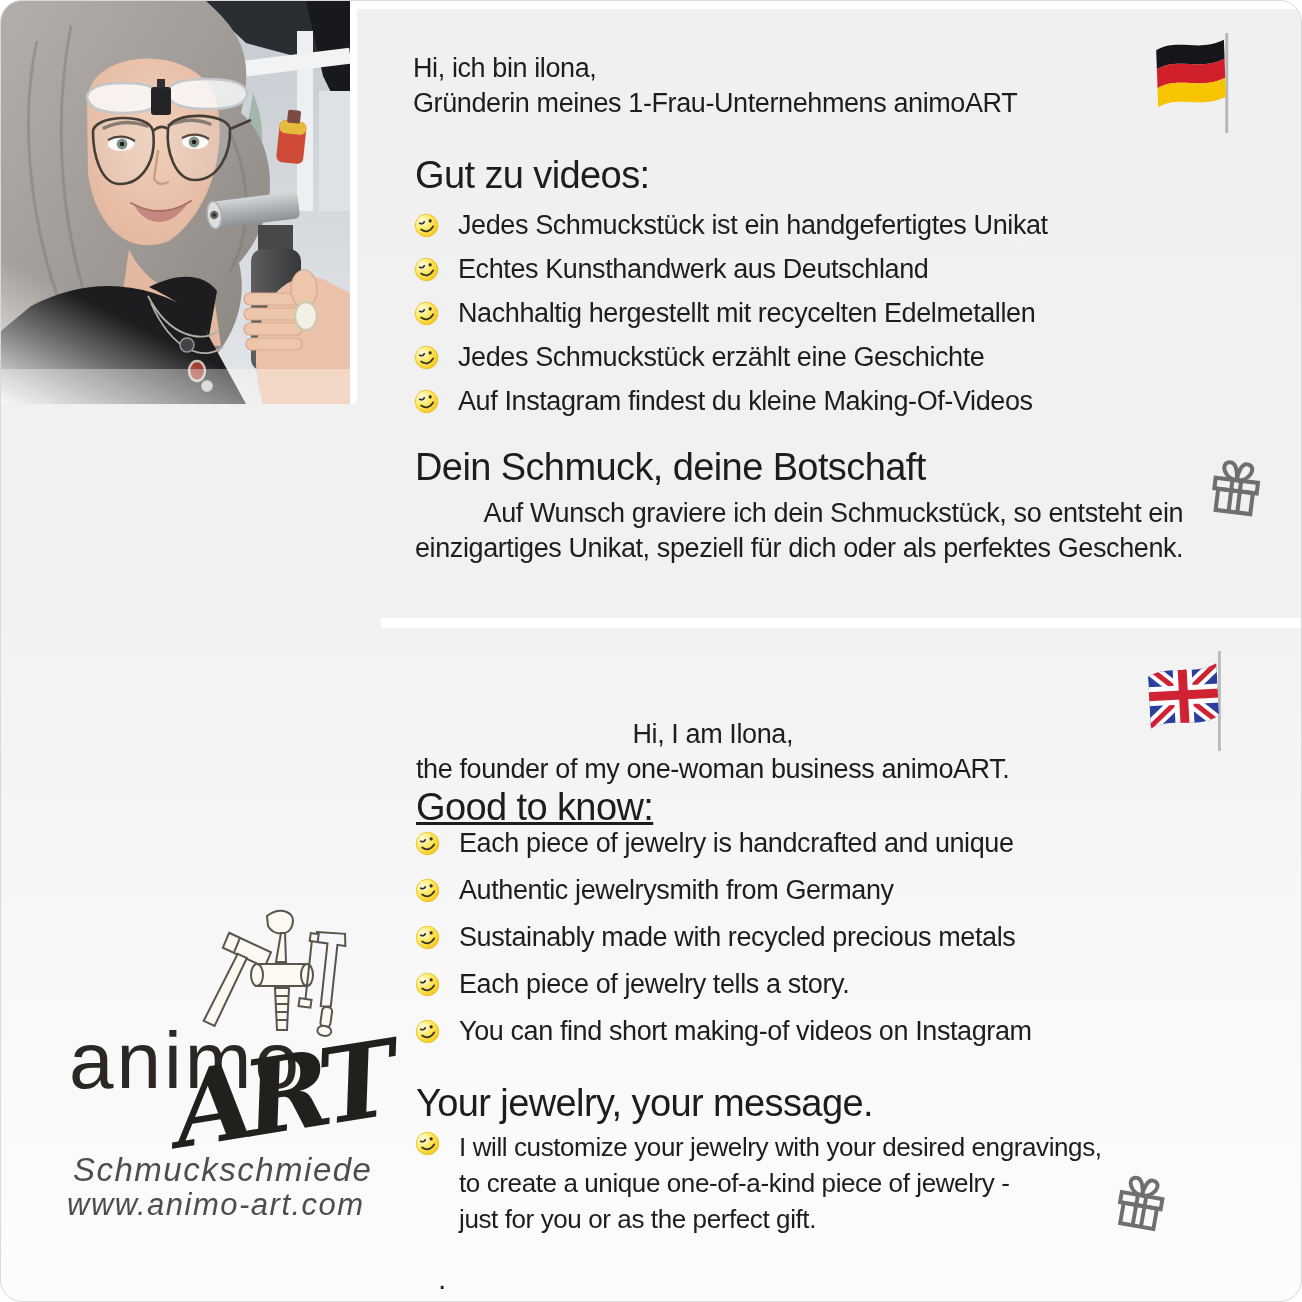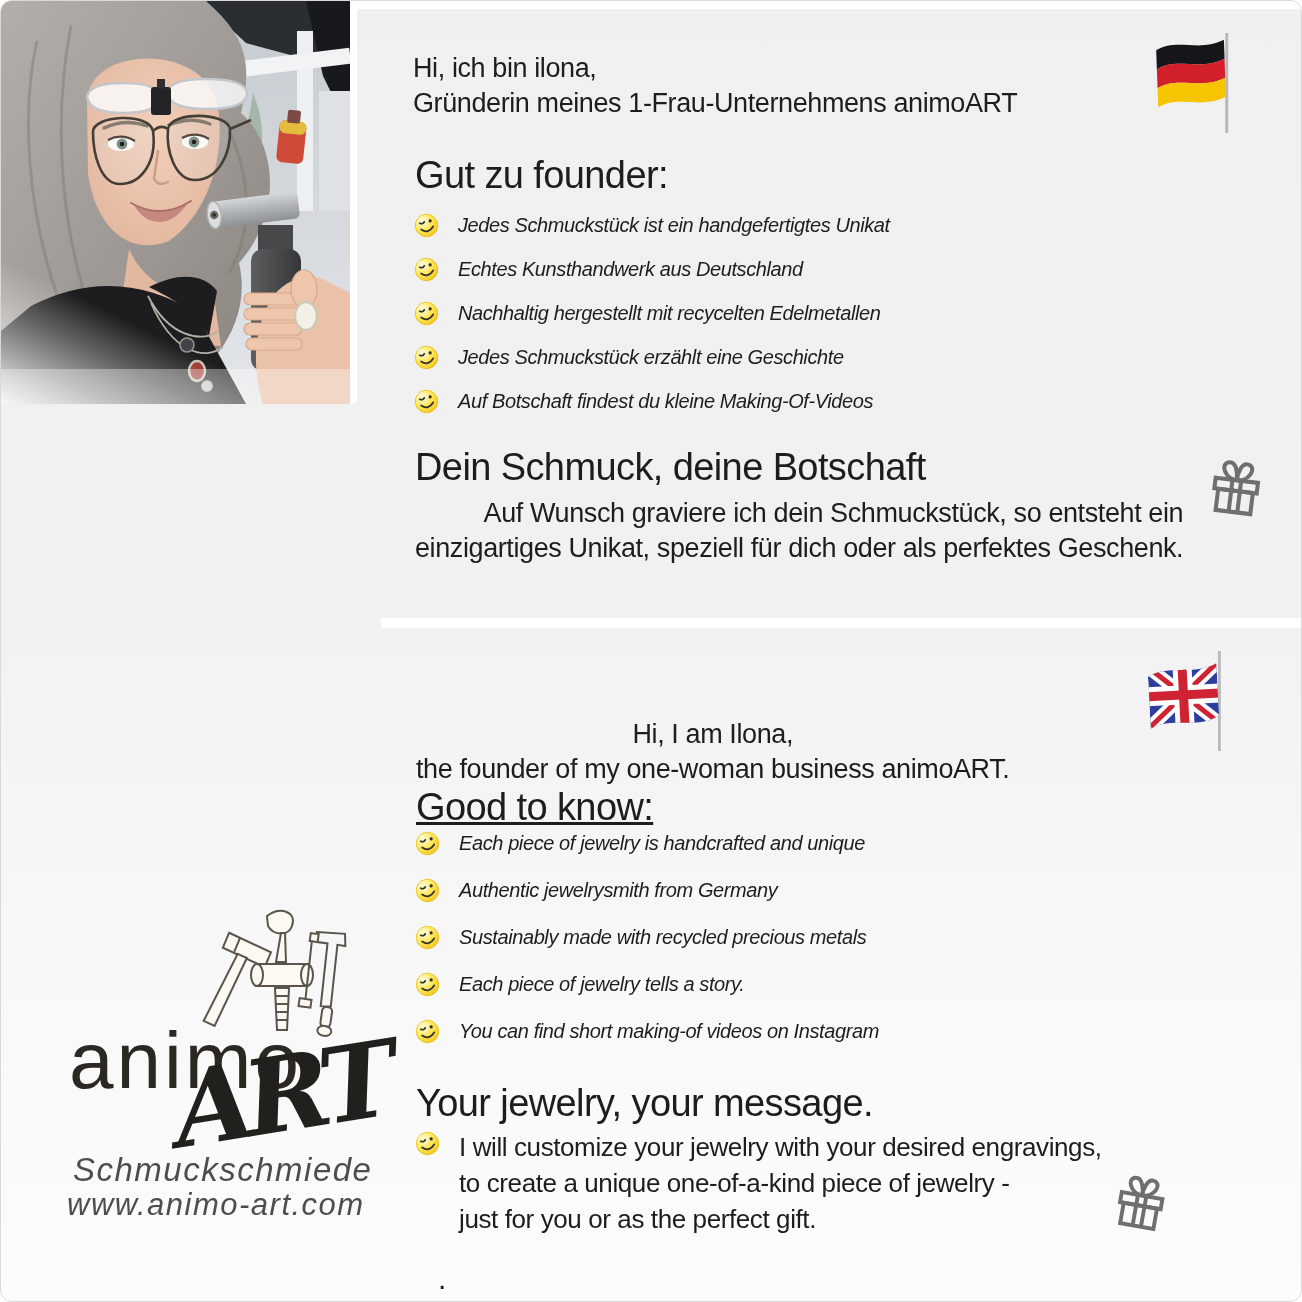--- a/index.html
+++ b/index.html
@@ -1,35 +1,35 @@
 <!DOCTYPE html>
 <html><head>
 <meta charset="utf-8">
 <style>
   html,body{margin:0;padding:0;background:#ffffff;}
   .canvas{
     position:relative;
     width:1302px;height:1302px;
     background:linear-gradient(180deg,#f0f0f1 0%,#f1f1f2 45%,#f8f8f9 75%,#fcfcfd 100%);
-    border:1px solid #d9d9d9;border-radius:12px;
+    border:1px solid #d9d9d9;border-radius:22px;
     overflow:hidden;box-sizing:border-box;
     font-family:"Liberation Sans",sans-serif;
     color:#1d1d1f;
   }
   .abs{position:absolute;}
   .txt{font-weight:300;letter-spacing:-0.4px;line-height:1.3;white-space:nowrap;}
   .intro{font-size:27px;}
   .heading{font-size:38px;letter-spacing:-0.6px;}
   .bodytxt{font-size:27px;line-height:35px;}
   .list{list-style:none;margin:0;padding:0;}
   .list li{display:flex;align-items:flex-start;margin:0 0 15px 0;}
   .de-list li{margin-bottom:15px;}
   .en-list li{margin-bottom:18px;}
   .bullet{width:27px;height:27px;flex:0 0 27px;margin-right:18px;margin-top:1px;transform:rotate(-10deg);}
-  .li-text{font-size:20px;font-weight:300;letter-spacing:-0.4px;line-height:29px;white-space:nowrap;font-style:italic;}
+  .li-text{font-size:27px;font-weight:300;letter-spacing:-0.4px;line-height:29px;white-space:nowrap;}
   .whiteband{background:#ffffff;}
   .photo-frame{left:0;top:0;width:349px;height:403px;border-right:7px solid #ffffff;
     border-bottom-right-radius:6px;overflow:hidden;}
   .gift{color:#6f6f6f;}
   .logo-thin{font-size:80px;font-weight:300;letter-spacing:3px;color:#2b2824;line-height:1;text-align:center;}
   .logo-script{font-size:104px;font-weight:700;font-style:italic;font-family:"DejaVu Serif",serif;
     letter-spacing:-9px;color:#22201d;line-height:1;transform:rotate(-9deg);}
   .logo-sub{font-weight:300;color:#4d4d4d;letter-spacing:1.5px;line-height:1.15;font-style:italic;}
   .dot{font-size:30px;font-weight:400;}
 </style>
@@ -193,21 +193,21 @@
     <rect x="76.5" y="6" width="2.6" height="100" fill="#9c9c9c"></rect>
     <rect x="76.5" y="6" width="2.6" height="100" fill="#c9c9c9" opacity="0.6"></rect>
     <g transform="rotate(-2 42 45)">
       <path d="M8,22 C30,10 50,26 76,14 L76,33 C50,45 30,29 8,41 Z" fill="#1a1a1e"></path>
       <path d="M8,41 C30,29 50,45 76,33 L76,52 C50,64 30,48 8,60 Z" fill="#d2202a"></path>
       <path d="M8,60 C30,48 50,64 76,52 L76,71 C50,83 30,67 8,79 Z" fill="#f7c500"></path>
       <path d="M8,22 C30,10 50,26 76,14 L76,33 C50,45 30,29 8,41 Z" fill="#000" opacity="0.12"></path>
     </g>
   </svg>
 
-  <div class="abs txt heading" style="left:414px;top:150px;">Gut zu founder:</div>
+  <div class="abs txt heading" style="left:414px;top:150px;">Gut zu videos:</div>
 
   <ul class="abs list de-list" style="left:412px;top:210px;">
     <li>
       <svg class="bullet">
           <use href="#sym-smiley"></use>
         </svg>
       <span class="li-text">Jedes Schmuckstück ist ein handgefertigtes Unikat</span>
       </li>
     <li>
       <svg class="bullet">
@@ -224,21 +224,21 @@
     <li>
       <svg class="bullet">
           <use href="#sym-smiley"></use>
         </svg>
       <span class="li-text">Jedes Schmuckstück erzählt eine Geschichte</span>
       </li>
     <li>
       <svg class="bullet">
           <use href="#sym-smiley"></use>
         </svg>
-      <span class="li-text">Auf Botschaft findest du kleine Making-Of-Videos</span>
+      <span class="li-text">Auf Instagram findest du kleine Making-Of-Videos</span>
       </li>
   </ul>
 
   <div class="abs txt heading" style="left:414px;top:442px;text-align:center;">Dein Schmuck, deine Botschaft</div>
 
   <div class="abs txt bodytxt" style="left:414px;top:495px;text-align:right;">
     <div>Auf Wunsch graviere ich dein Schmuckstück, so entsteht ein</div>
     <div>einzigartiges Unikat, speziell für dich oder als perfektes Geschenk.</div>
   </div>
 

